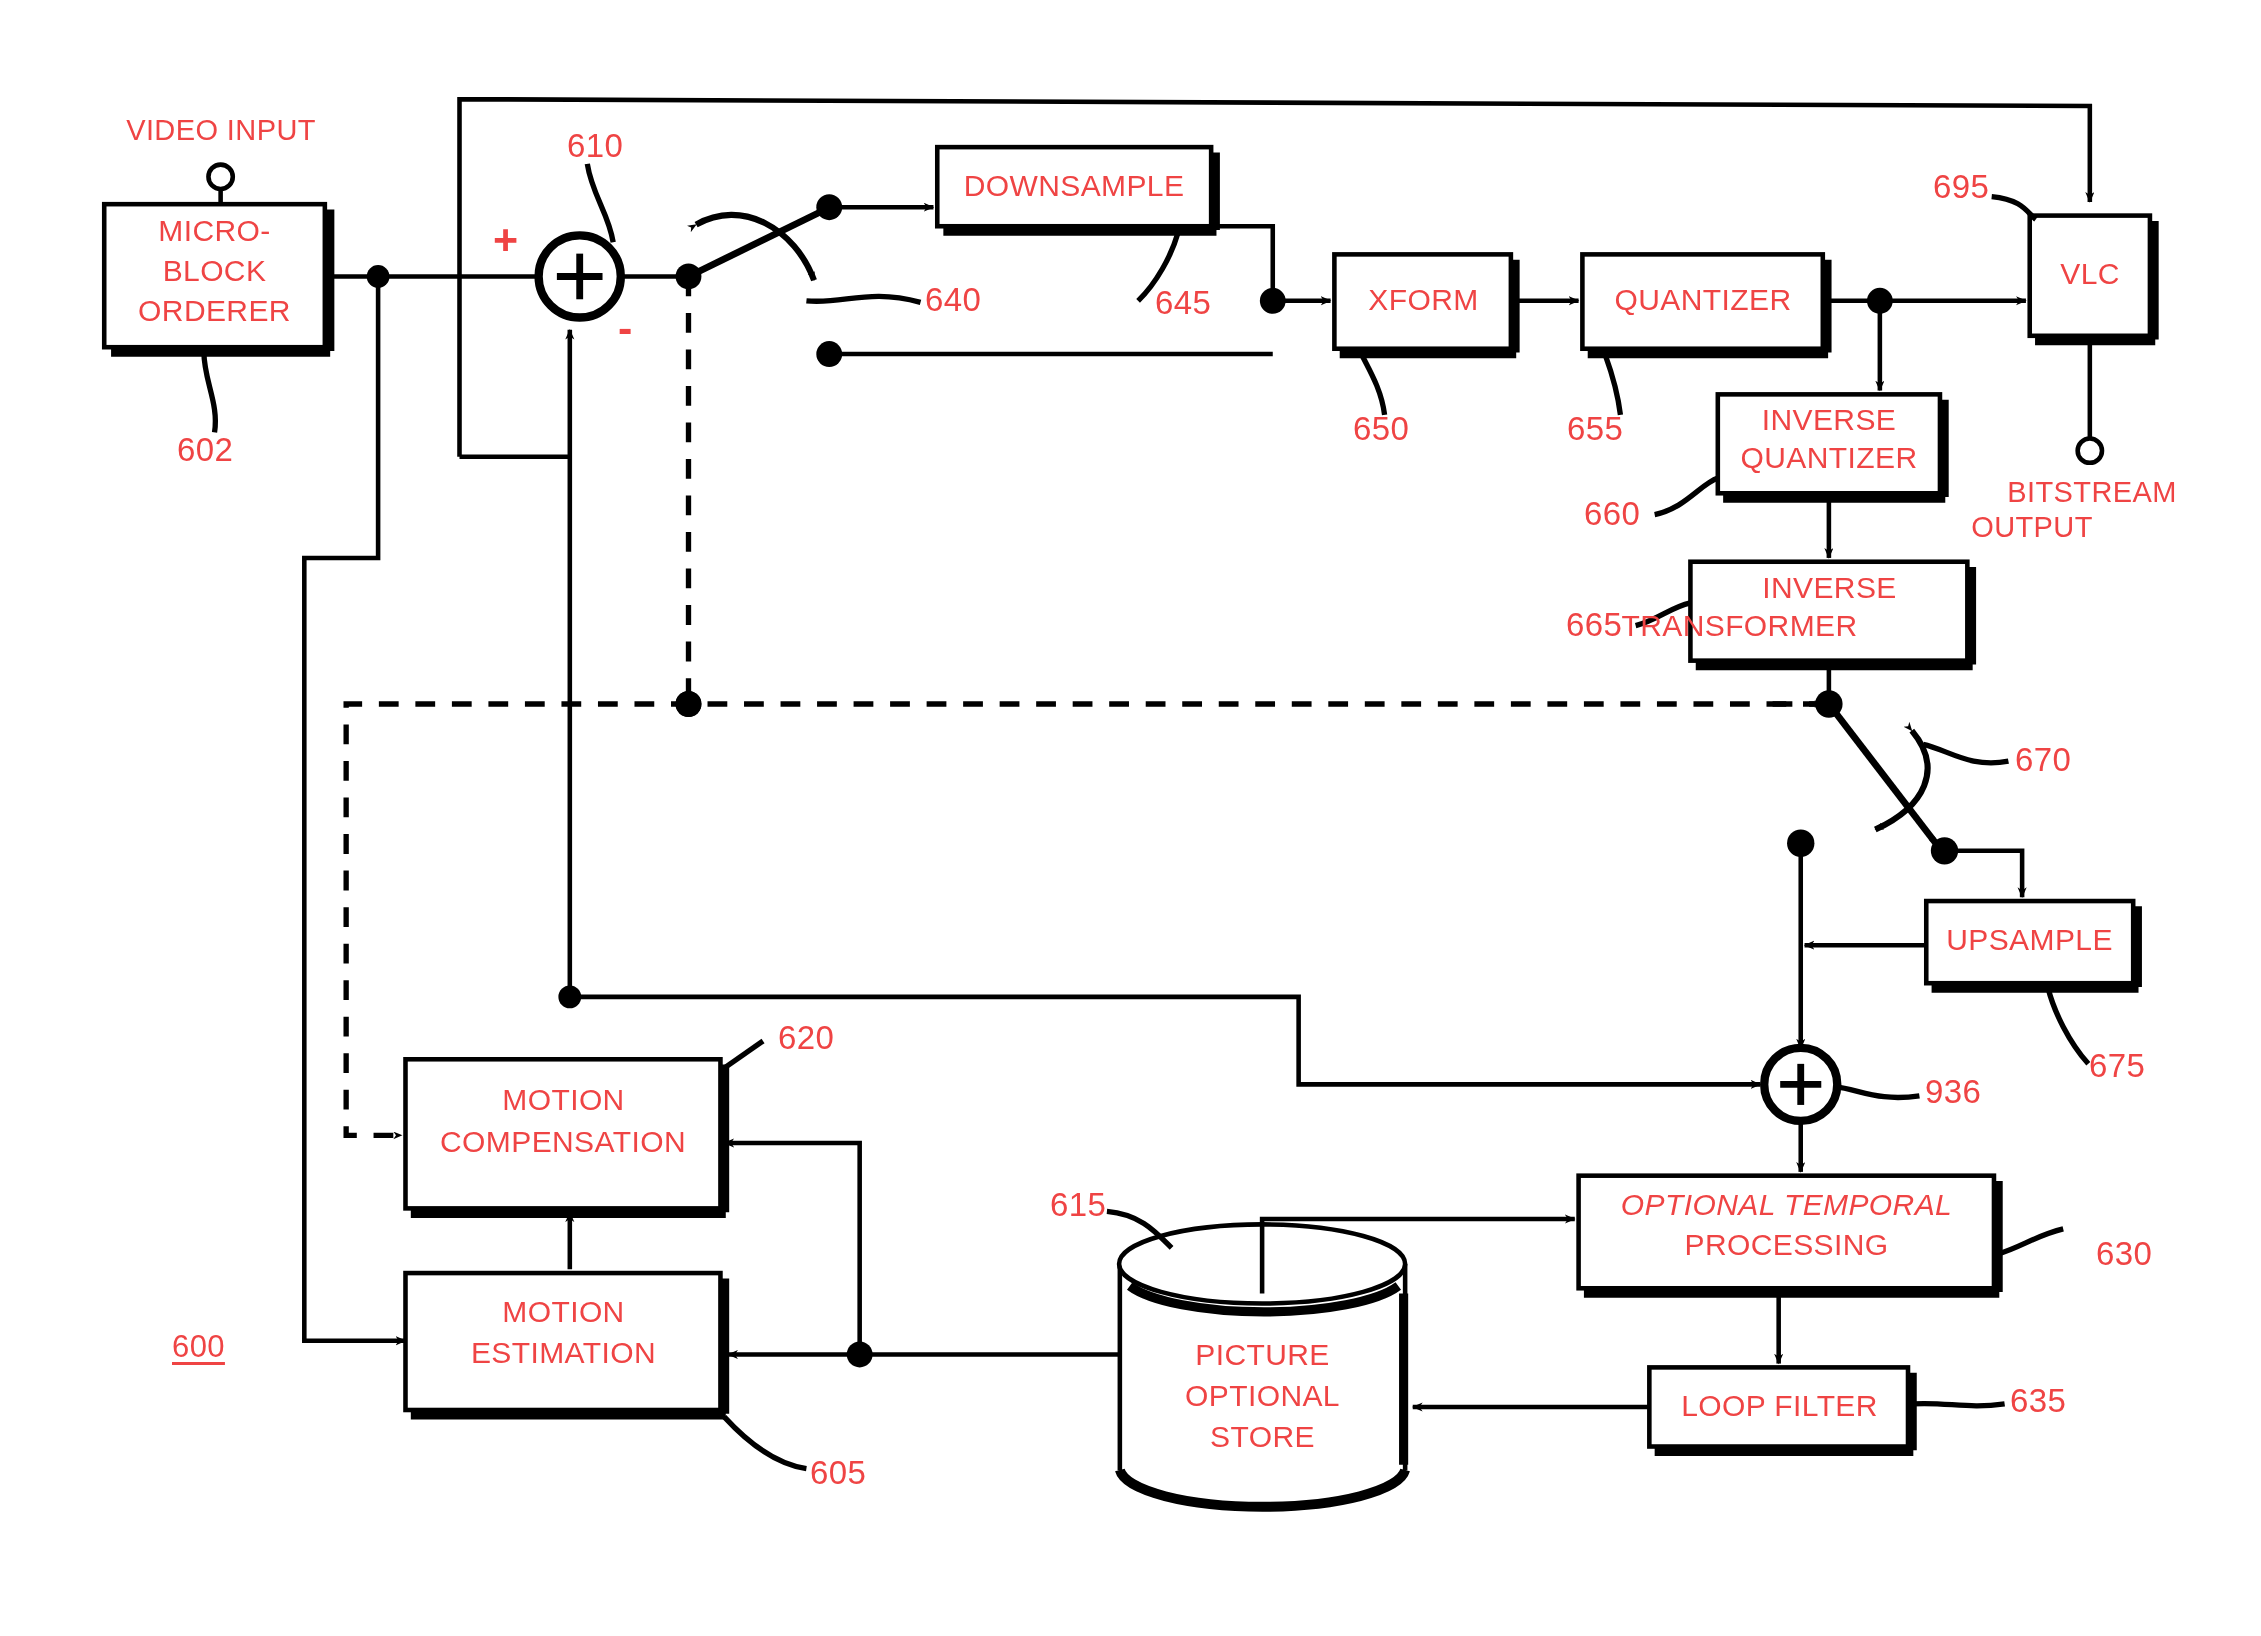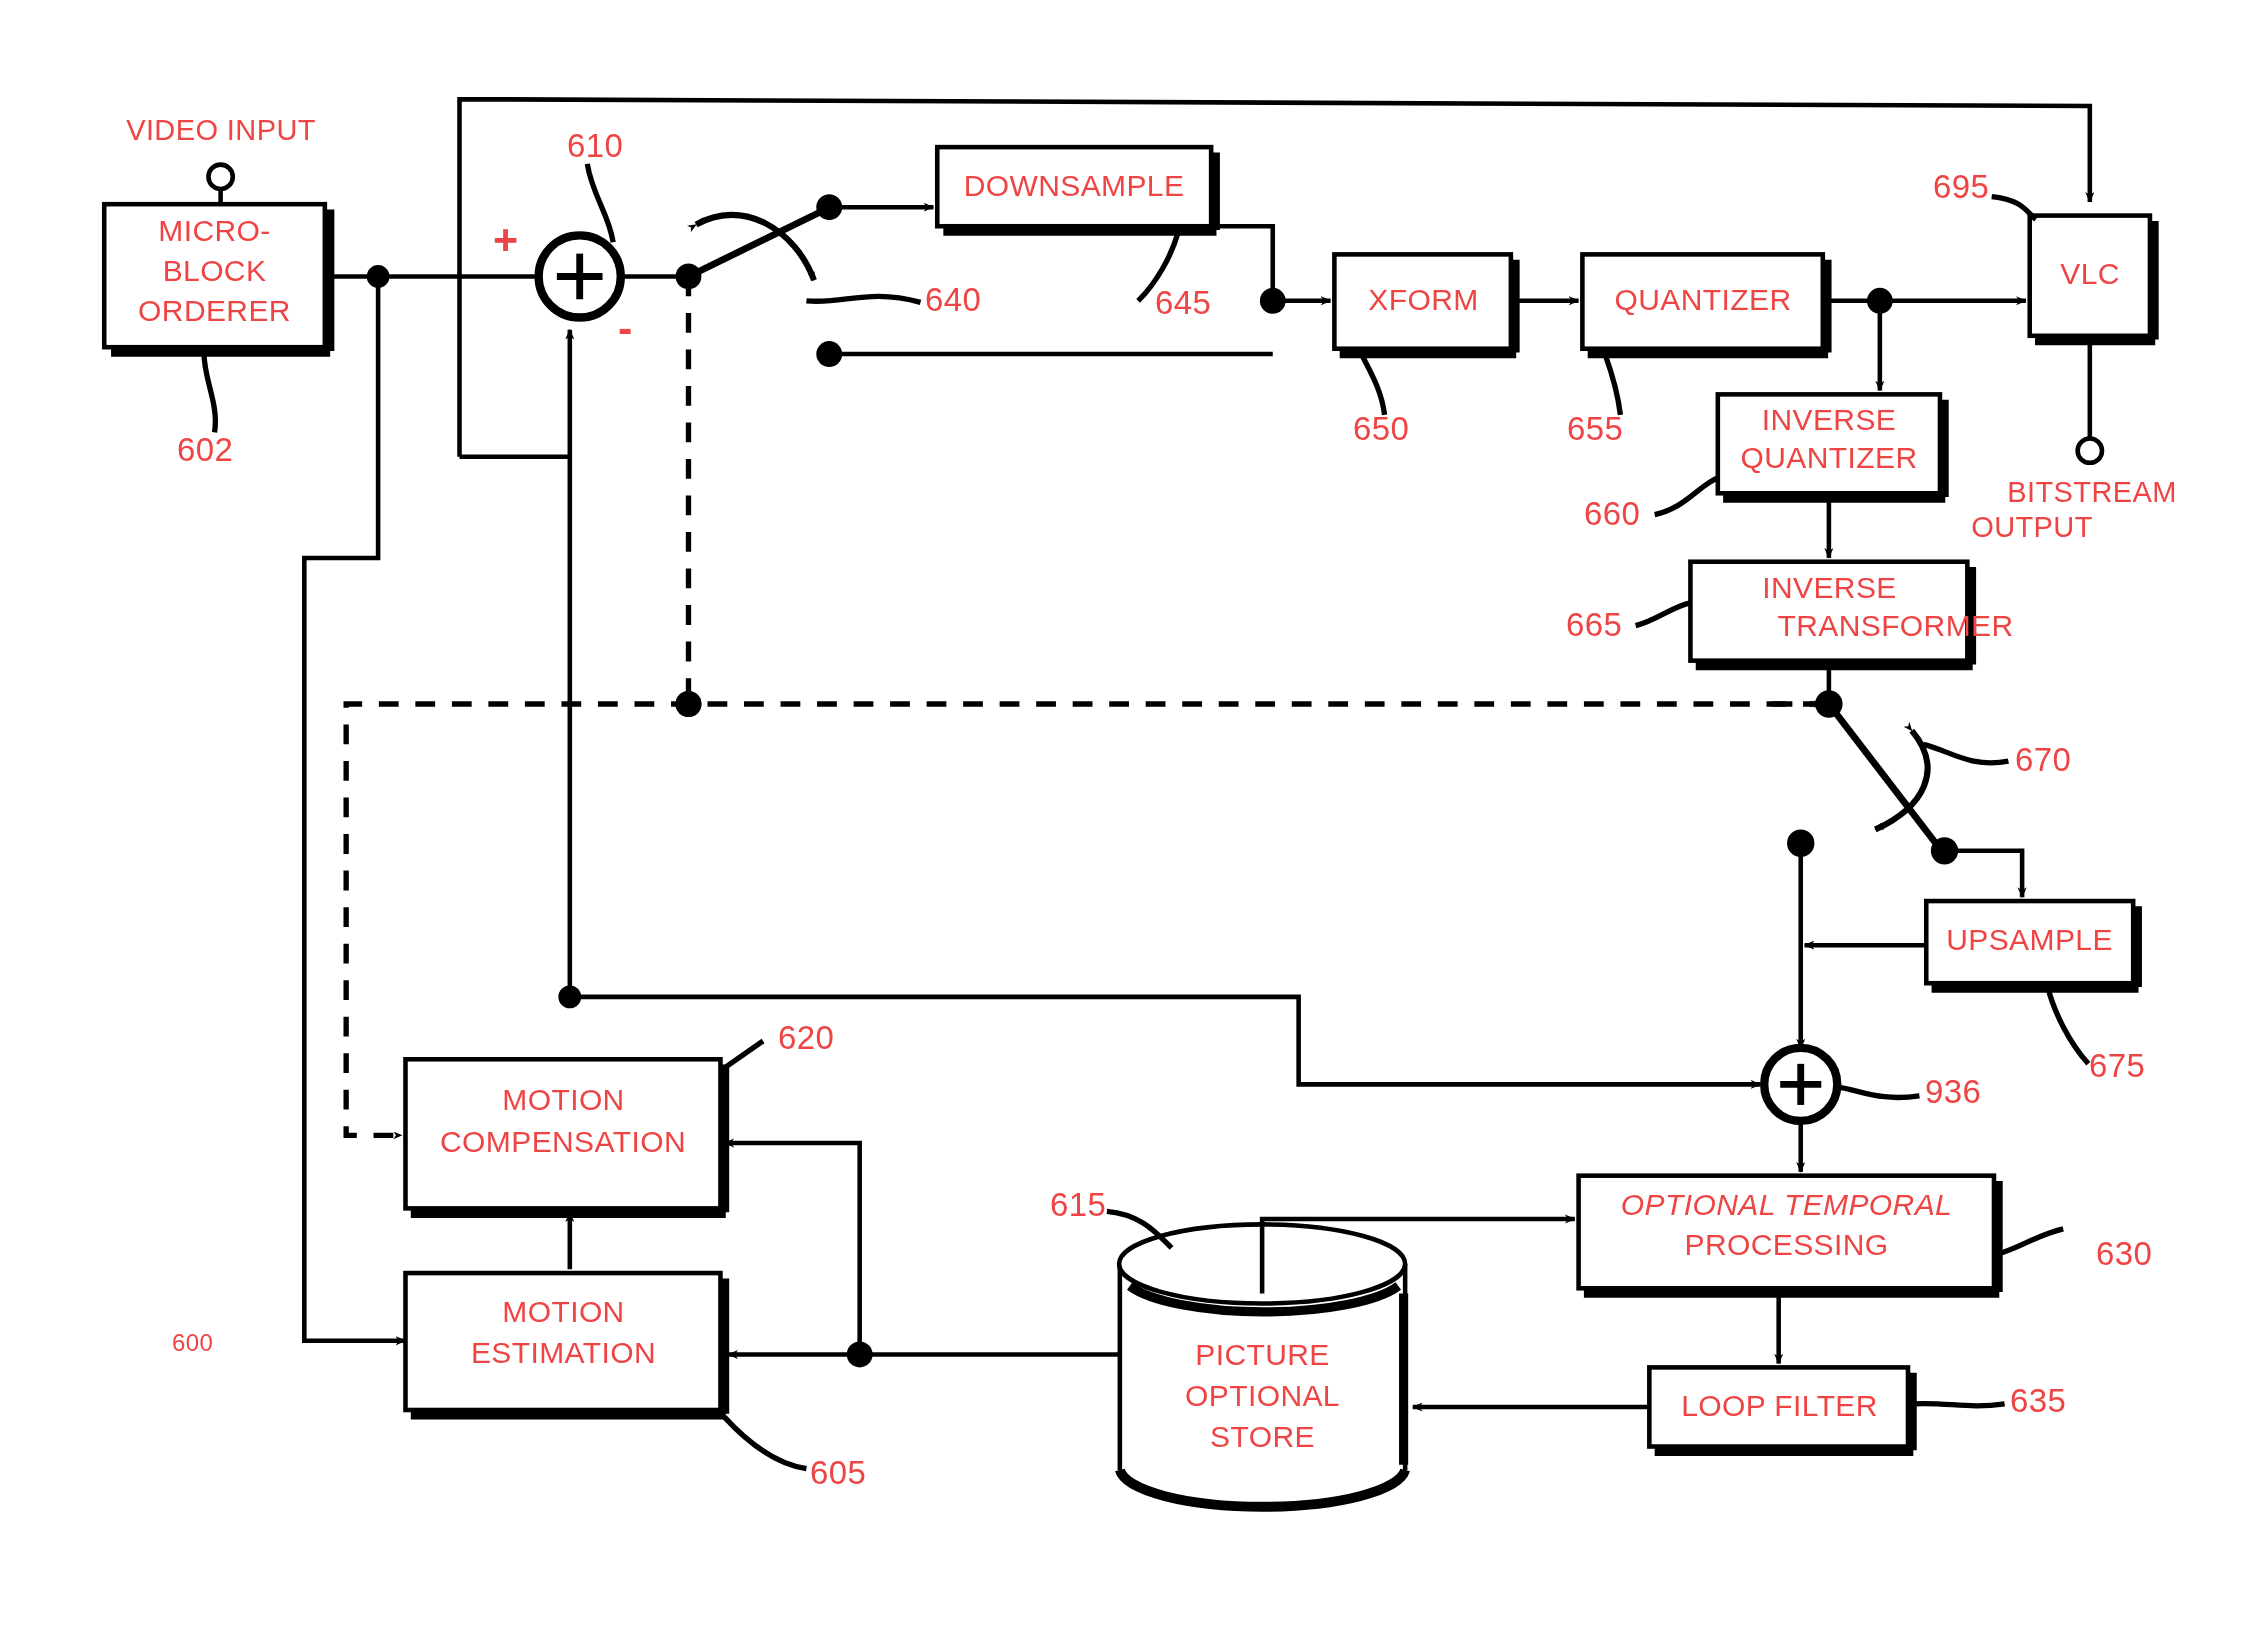--- a/index.html
+++ b/index.html
@@ -24,21 +24,22 @@
     font-size:30px;
   }
   .reflabel{
     font-size:33px;
   }
   .ioLabel{
     font-size:29px;
     text-align:center;
   }
   .fignum{
-    font-size:24px;
+    font-size:31px;
+    text-decoration:underline;
     text-underline-offset:5.3px;
   }
   .sign{font-size:43px;font-weight:600;}
 </style>
 </head>
 <body>
 
 <div id="page">
 
   <svg id="svg" viewBox="0 0 2972 2151">
@@ -274,21 +275,21 @@
 
   <div class="lbl boxlabel" style="left:937px;top:169px;width:274px;">DOWNSAMPLE</div>
   <div class="lbl boxlabel" style="left:1335px;top:283px;width:177px;">XFORM</div>
   <div class="lbl boxlabel" style="left:1583px;top:283px;width:240px;">QUANTIZER</div>
   <div class="lbl boxlabel" style="left:2030px;top:257px;width:120px;">VLC</div>
 
   <div class="lbl boxlabel" style="left:1718px;top:403px;width:222px;">INVERSE</div>
   <div class="lbl boxlabel" style="left:1718px;top:441px;width:222px;">QUANTIZER</div>
 
   <div class="lbl boxlabel" style="left:1691px;top:571px;width:277px;">INVERSE</div>
-  <div class="lbl boxlabel" style="left:1757px;top:609px;width:277px;text-align:center;">TRANSFORMER</div>
+  <div class="lbl boxlabel" style="left:1601px;top:609px;width:277px;text-align:center;">TRANSFORMER</div>
 
   <div class="lbl boxlabel" style="left:1926px;top:923px;width:207px;">UPSAMPLE</div>
 
   <div class="lbl boxlabel" style="left:1579px;top:1188px;width:415px;font-style:italic;">OPTIONAL TEMPORAL</div>
   <div class="lbl boxlabel" style="left:1579px;top:1228px;width:415px;">PROCESSING</div>
 
   <div class="lbl boxlabel" style="left:1650px;top:1389px;width:259px;">LOOP FILTER</div>
 
   <div class="lbl boxlabel" style="left:406px;top:1083px;width:315px;">MOTION</div>
   <div class="lbl boxlabel" style="left:394px;top:1125px;width:338px;">COMPENSATION</div>

